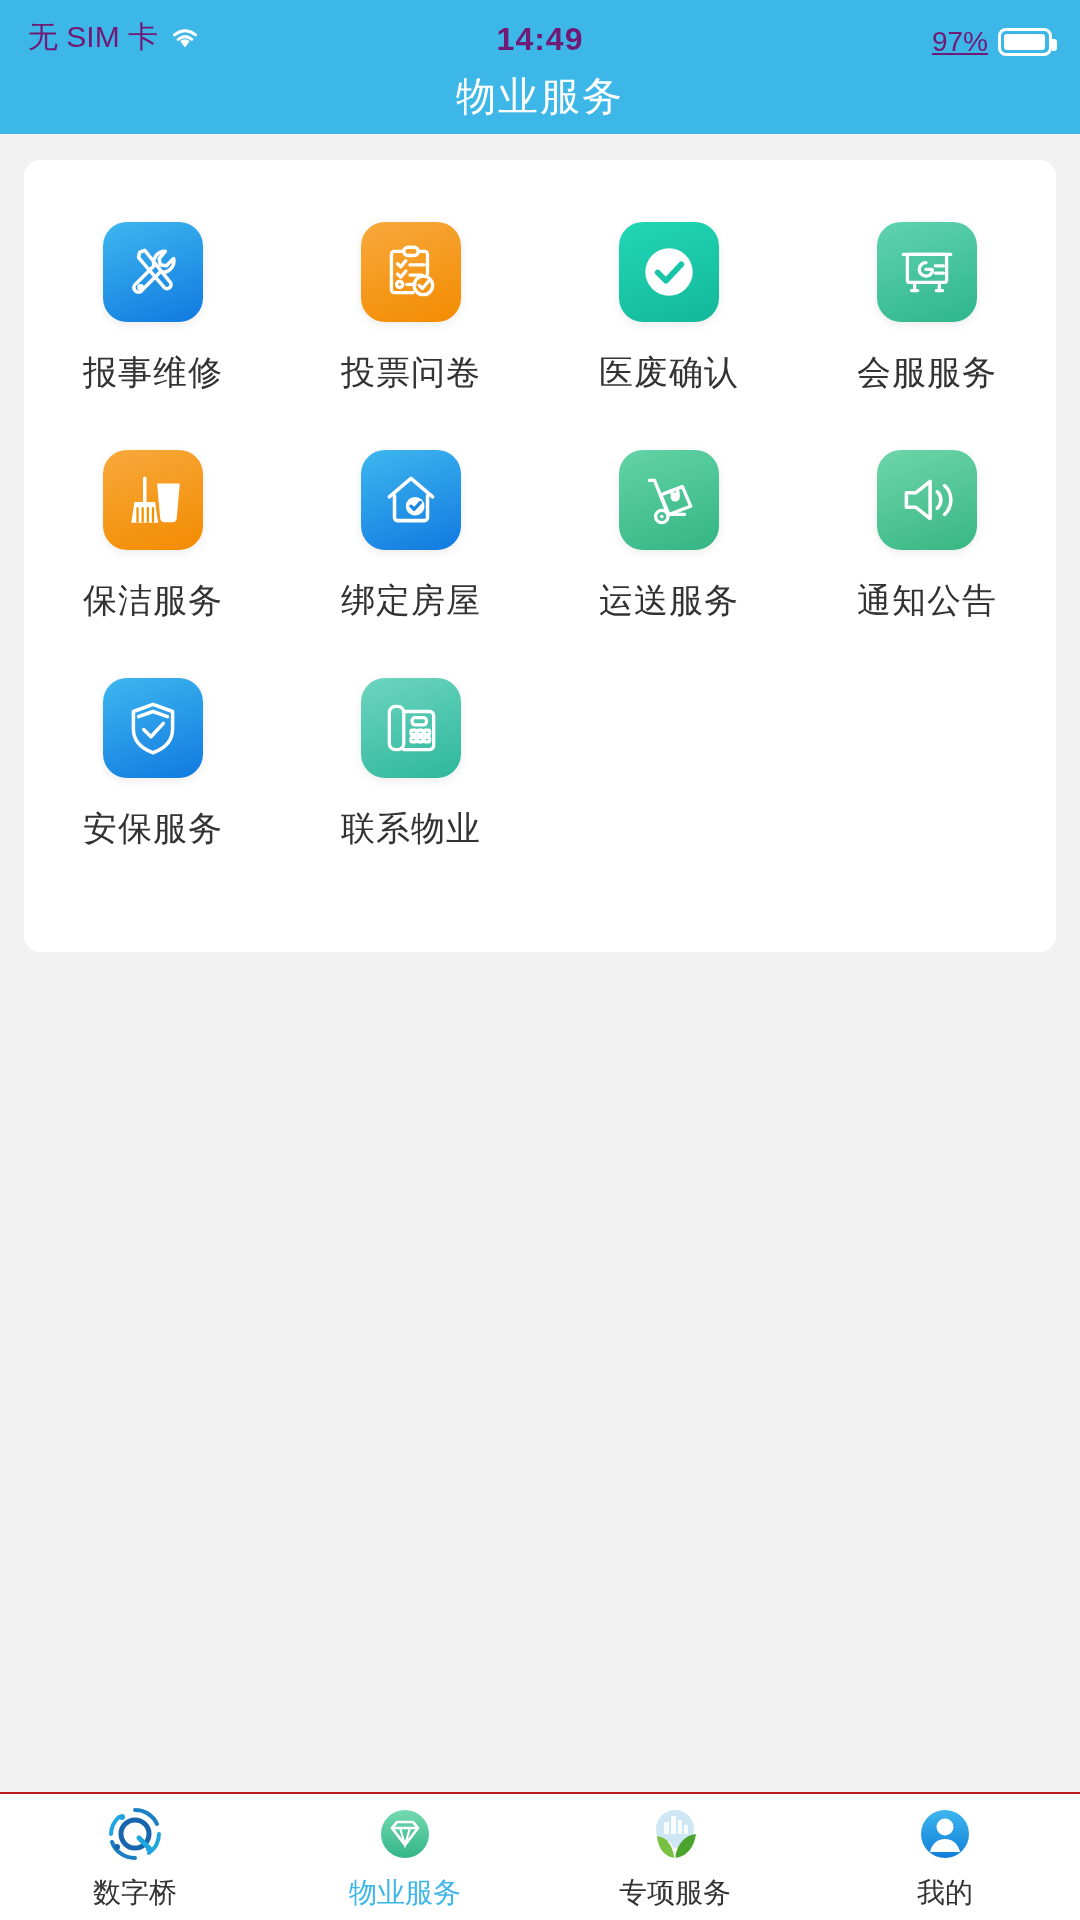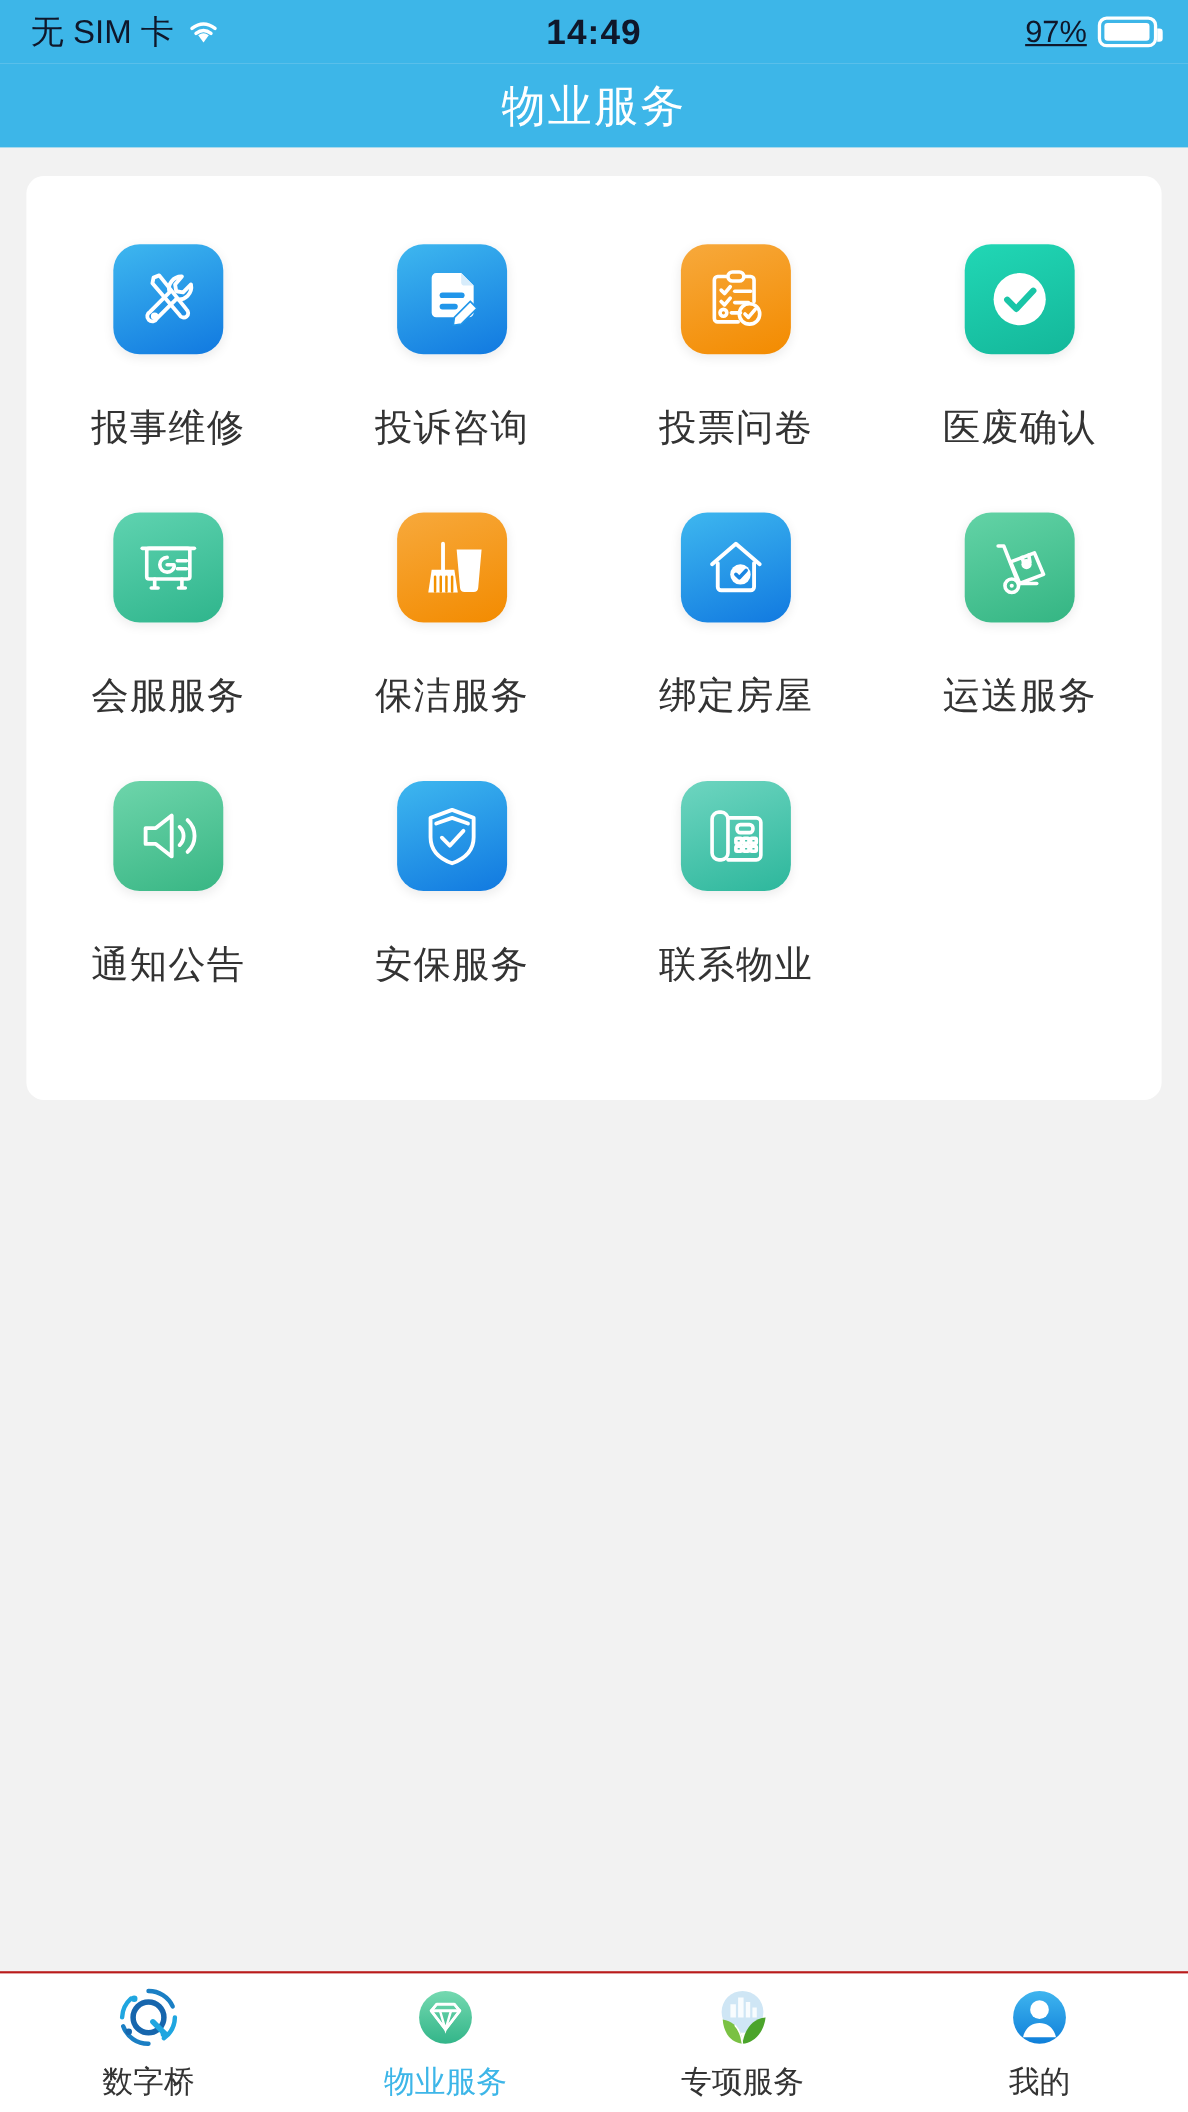--- a/index.html
+++ b/index.html
@@ -7,22 +7,22 @@
     width: 1080px; height: 1920px;
     font-family: "Liberation Sans", "DejaVu Sans", sans-serif;
     background: #f2f2f2;
     overflow: hidden;
   }
   .phone { position: relative; width: 1080px; height: 1920px; background: #f2f2f2; }
 
   
   .statusbar {
     height: 58px; background: #3db6e8;
-    display: flex; align-items: center; justify-content: space-between;
-    padding: 0 28px; color: #0f172a; gap: 16px;
+    display: flex; align-items: flex-end; justify-content: space-between;
+    padding: 0 28px; color: #701a75; gap: 16px;
   }
   .sb-left { display: flex; align-items: center; gap: 10px; }
   .sb-carrier { font-size: 30px; letter-spacing: 0px; }
   .sb-time { font-size: 32px; font-weight: bold; letter-spacing: 1px;
              position: absolute; left: 0; right: 0; text-align: center; }
   .sb-right { display: flex; align-items: center; gap: 10px; }
   .sb-batt-text { font-size: 28px; text-decoration: underline; }
   .batt-shell {
     width: 54px; height: 28px; border: 3px solid #ffffff; border-radius: 8px;
     position: relative; display: flex; align-items: center; padding: 3px;
@@ -50,21 +50,21 @@
     display: flex; flex-direction: column; align-items: center;
     padding: 14px 0 40px 0;
   }
   .tile-icon {
     width: 100px; height: 100px; border-radius: 24px;
     display: flex; align-items: center; justify-content: center;
     box-shadow: 0 3px 10px rgba(0,0,0,.08);
   }
   .tile-icon svg { width: 66px; height: 66px; display: block; }
   .tile-label {
-    margin-top: 44px; font-size: 34px; color: #333333; letter-spacing: 1px;
+    margin-top: 28px; font-size: 34px; color: #333333; letter-spacing: 1px;
     white-space: nowrap;
   }
 
   
   .tabbar {
     position: absolute; left: 0; bottom: 0; width: 1080px; height: 128px;
     background: #ffffff; border-top: 2px solid #b91c1c;
     display: flex; align-items: center;
   }
   .tab { flex: 1; display: flex; flex-direction: column; align-items: center; gap: 8px; }
@@ -108,32 +108,20 @@
           <div class="tile-icon" style="background: linear-gradient(160deg, rgb(62, 183, 239), rgb(17, 121, 224));">
             <svg viewBox="0 0 64 64" fill="none" stroke="#ffffff" stroke-width="3.4" stroke-linecap="round" stroke-linejoin="round">
       <path d="M44 12a11 11 0 0 0-11 14L16 43a4.5 4.5 0 1 0 6 6l17-17a11 11 0 0 0 13-13l-7 7-6-1-1-6z"></path>
       <path d="M19 13l5-2 24 30a4 4 0 1 1-6 5L18 18z"></path>
       <circle cx="20" cy="47" r="1.6" fill="#ffffff"></circle>
     </svg>
           </div>
           <div class="tile-label">报事维修</div>
         </div>
         <div class="tile">
-          <div class="tile-icon" style="background: linear-gradient(160deg, rgb(62, 183, 239), rgb(17, 121, 224));">
-            <svg viewBox="0 0 64 64">
-      <path d="M14 9h26l11 11v24a4 4 0 0 1-4 4H18a4 4 0 0 1-4-4V13a4 4 0 0 1 4-4z" fill="#ffffff"></path>
-      <path d="M40 9l11 11H43a3 3 0 0 1-3-3z" fill="#d7ecfb"></path>
-      <rect x="21" y="26" width="22" height="5" rx="2.5" fill="#2196ea"></rect>
-      <rect x="21" y="36" width="16" height="5" rx="2.5" fill="#2196ea"></rect>
-      <path d="M48 34l6 6-14 14-7 1 1-7z" fill="#ffffff" stroke="#2196ea" stroke-width="1.5"></path>
-    </svg>
-          </div>
-          <div class="tile-label">投诉咨询</div>
-        </div>
-        <div class="tile">
           <div class="tile-icon" style="background: linear-gradient(160deg, rgb(247, 169, 60), rgb(243, 139, 0));">
             <svg viewBox="0 0 64 64" fill="none" stroke="#ffffff" stroke-width="3.2" stroke-linecap="round" stroke-linejoin="round">
       <path d="M24 12h-8a3 3 0 0 0-3 3v34a3 3 0 0 0 3 3h18"></path>
       <path d="M40 12h5a3 3 0 0 1 3 3v19"></path>
       <rect x="25" y="8" width="14" height="8" rx="4"></rect>
       <path d="M19 24l3 3 5-6"></path>
               <path d="M31 25h14"></path>
       <path d="M19 34l3 3 5-6"></path>
               <path d="M31 35h12"></path>
       <circle cx="21" cy="44" r="3"></circle>

